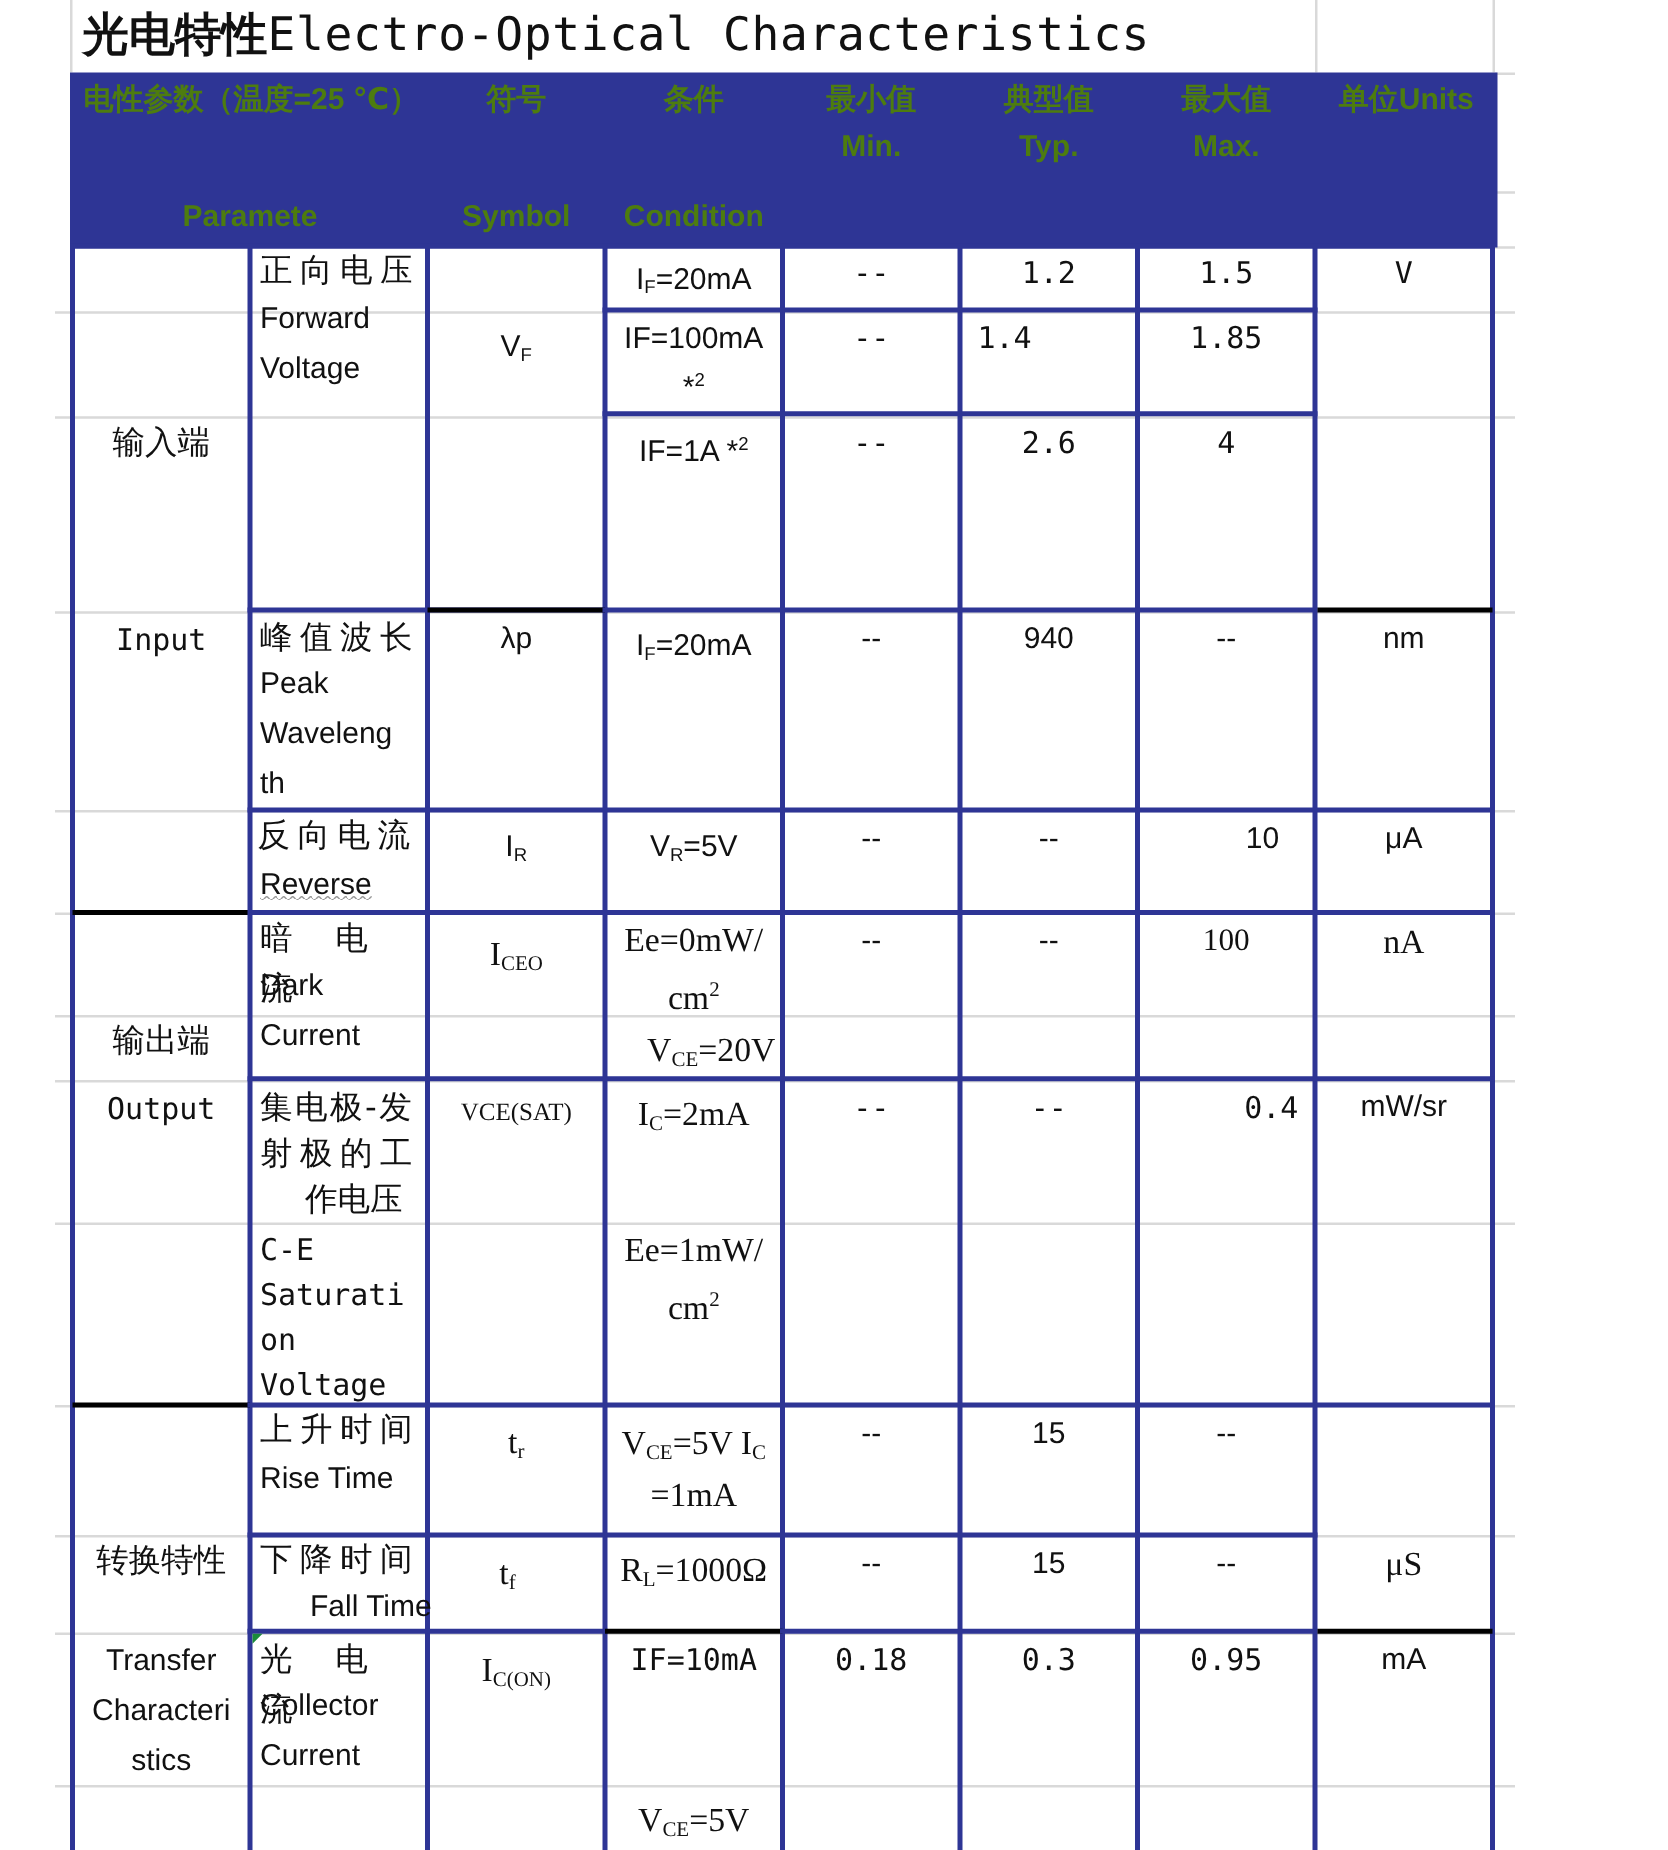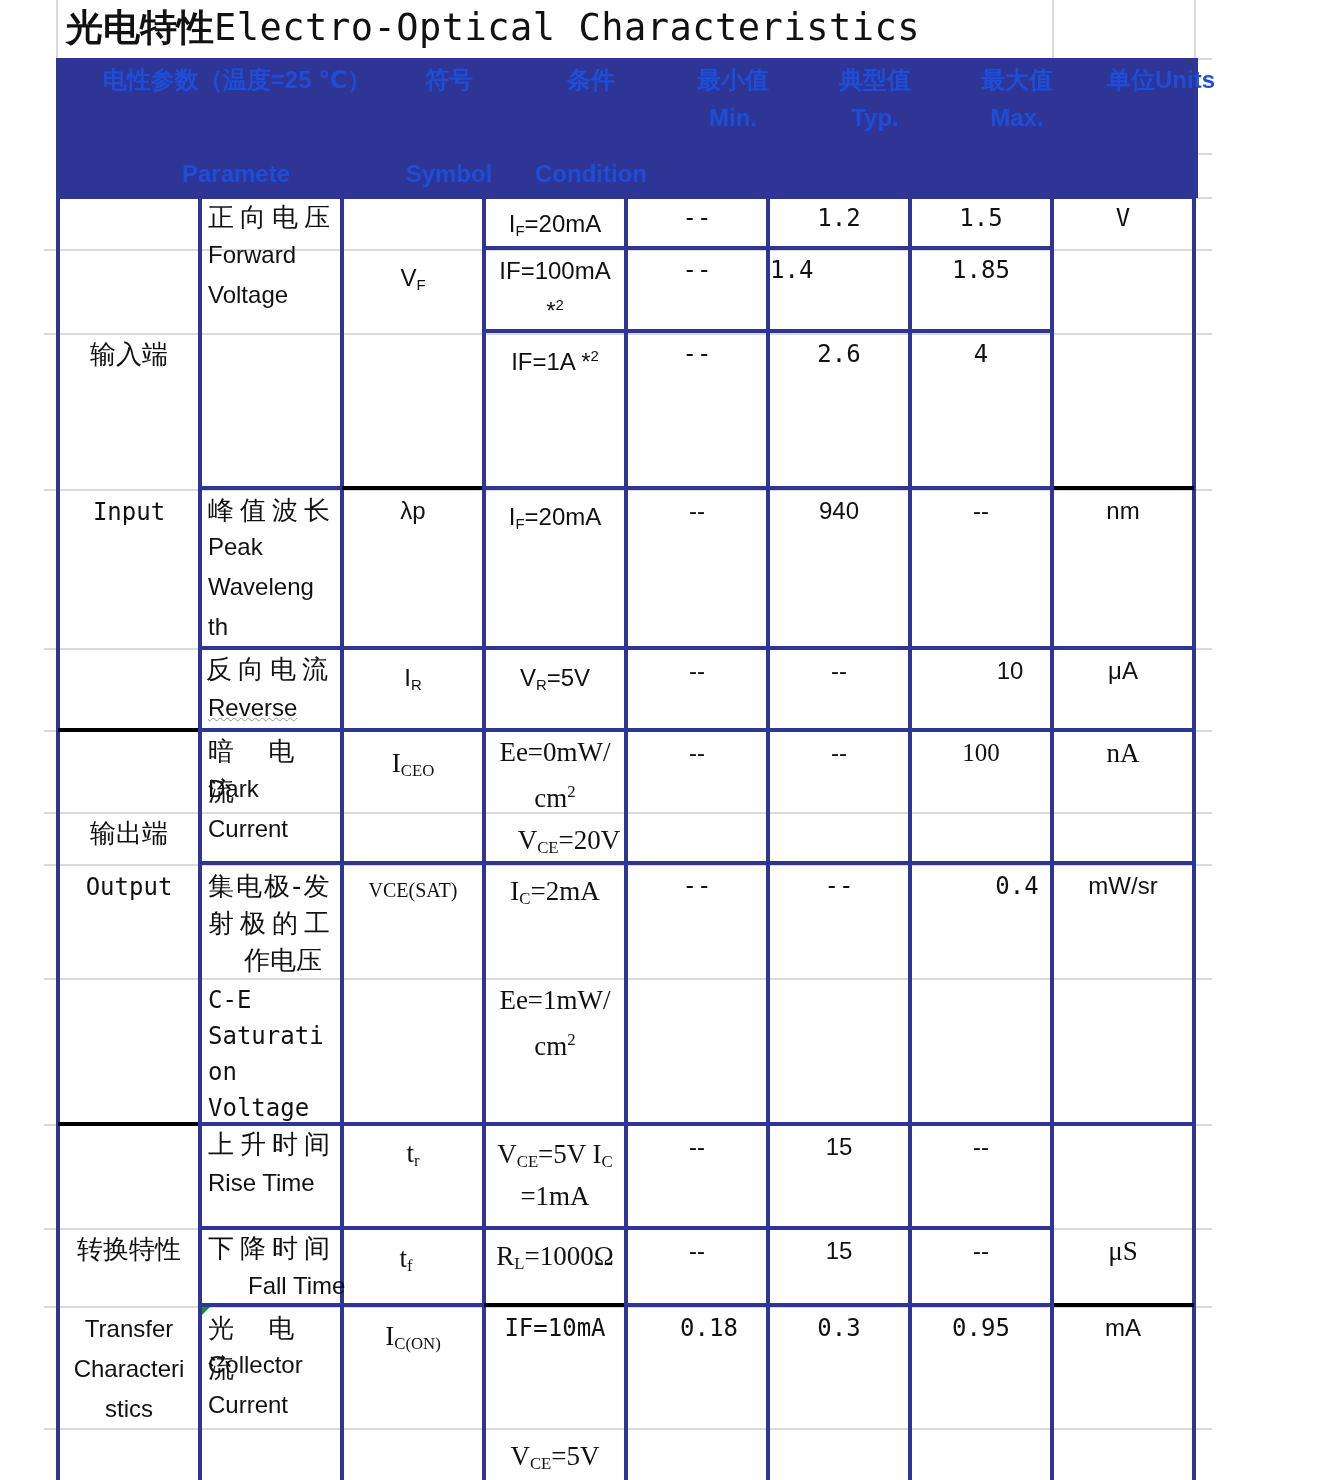--- a/index.html
+++ b/index.html
@@ -9,21 +9,21 @@
   
   .gridline-h { position:absolute; height:2px; background:#d9d9d9; }
   .gridline-v { position:absolute; width:2px; background:#d9d9d9; }
   
   .title { position:absolute; left:66px; top:2px; height:52px; line-height:52px;
            font-family:"DejaVu Sans Mono", "Liberation Mono", monospace;
            font-size:37px; color:#111; letter-spacing:0.5px; white-space:nowrap; }
   .title .cn { font-family:"DejaVu Sans", sans-serif; font-weight:bold; letter-spacing:0; }
   
   .header-band { position:absolute; left:56px; top:58px; width:1142px; height:140px; background:#2E3595; }
-  .hcell { position:absolute; color:#1d4ed8; font-weight:bold; text-align:center; font-size:24px; line-height:36px;margin-left:36px; }
+  .hcell { position:absolute; color:#4d7c0f; font-weight:bold; text-align:center; font-size:24px; line-height:36px; }
   .hcell.en { font-size:24px; }
   
   .bh { position:absolute; height:4px; background:#2E3595; }
   .bv { position:absolute; width:4px; background:#2E3595; }
   .bk { position:absolute; height:4px; background:#000; }
   .cell { position:absolute; font-size:24px; line-height:40px; text-align:center; color:#111; }
   .cell.left { text-align:left; padding-left:6px; }
   .mono { font-family:"DejaVu Sans Mono", "Liberation Mono", monospace; }
   .serif { font-family:"Liberation Serif", "DejaVu Serif", serif; font-size:27px; }
   .cn-text { font-family:"DejaVu Sans", sans-serif; font-size:26px; letter-spacing:6px; }
@@ -125,21 +125,21 @@
 <div class="cell" style="left:344px;top:258px;width:138px;"><span>V</span><span class="sub">F</span></div>
 
 <div class="cell" style="left:486px;top:204px;width:138px;"><span>I</span><span class="sub">F</span><span>=20mA</span></div>
 <div class="cell mono" style="left:628px;top:198px;width:138px;">--</div>
 <div class="cell mono" style="left:770px;top:198px;width:138px;">1.2</div>
 <div class="cell mono" style="left:912px;top:198px;width:138px;">1.5</div>
 
 <div class="cell" style="left:486px;top:251px;width:138px;">IF=100mA</div>
 <div class="cell" style="left:486px;top:285px;width:138px;"><span>*</span><span class="sup">2</span></div>
 <div class="cell mono" style="left:628px;top:250px;width:138px;">--</div>
-<div class="cell mono left" style="left:770px;top:250px;width:138px;padding-left:0;">1.4</div>
+<div class="cell mono left" style="left:770px;top:250px;width:138px;padding-left:12px;">1.4</div>
 <div class="cell mono" style="left:912px;top:250px;width:138px;">1.85</div>
 
 <div class="cell" style="left:486px;top:336px;width:138px;"><span>IF=1A *</span><span class="sup">2</span></div>
 <div class="cell mono" style="left:628px;top:334px;width:138px;">--</div>
 <div class="cell mono" style="left:770px;top:334px;width:138px;">2.6</div>
 <div class="cell mono" style="left:912px;top:334px;width:138px;">4</div>
 <div class="cell mono" style="left:1054px;top:198px;width:138px;">V</div>
 
 <div class="cell left cn-text" style="left:202px;top:490px;width:140px;">峰值波长</div>
 <div class="cell left" style="left:202px;top:527px;width:140px;">Peak</div>
@@ -207,16 +207,16 @@
 <div class="cell" style="left:912px;top:1231px;width:138px;">--</div>
 <div class="cell serif" style="left:1054px;top:1231px;width:138px;">μS</div>
 
 <div class="abs" style="left:202px;top:1307px;width:0;height:0;border-top:8px solid #1a8a3a;border-right:8px solid transparent;"></div>
 <div class="cell left cn-text" style="left:202px;top:1308px;width:140px;word-spacing:14px;">光 电 流</div>
 <div class="cell left" style="left:202px;top:1345px;width:140px;">Collector</div>
 <div class="cell left" style="left:202px;top:1385px;width:140px;">Current</div>
 <div class="cell serif" style="left:344px;top:1316px;width:138px;"><span>I</span><span class="sub">C(ON)</span></div>
 <div class="cell mono" style="left:486px;top:1308px;width:138px;">IF=10mA</div>
 <div class="cell serif" style="left:486px;top:1436px;width:138px;"><span>V</span><span class="sub">CE</span><span>=5V</span></div>
-<div class="cell mono" style="left:628px;top:1308px;width:138px;margin-left:12px;">0.18</div>
+<div class="cell mono" style="left:628px;top:1308px;width:138px;">0.18</div>
 <div class="cell mono" style="left:770px;top:1308px;width:138px;">0.3</div>
 <div class="cell mono" style="left:912px;top:1308px;width:138px;">0.95</div>
 <div class="cell" style="left:1054px;top:1308px;width:138px;">mA</div>
 
 </body></html>

